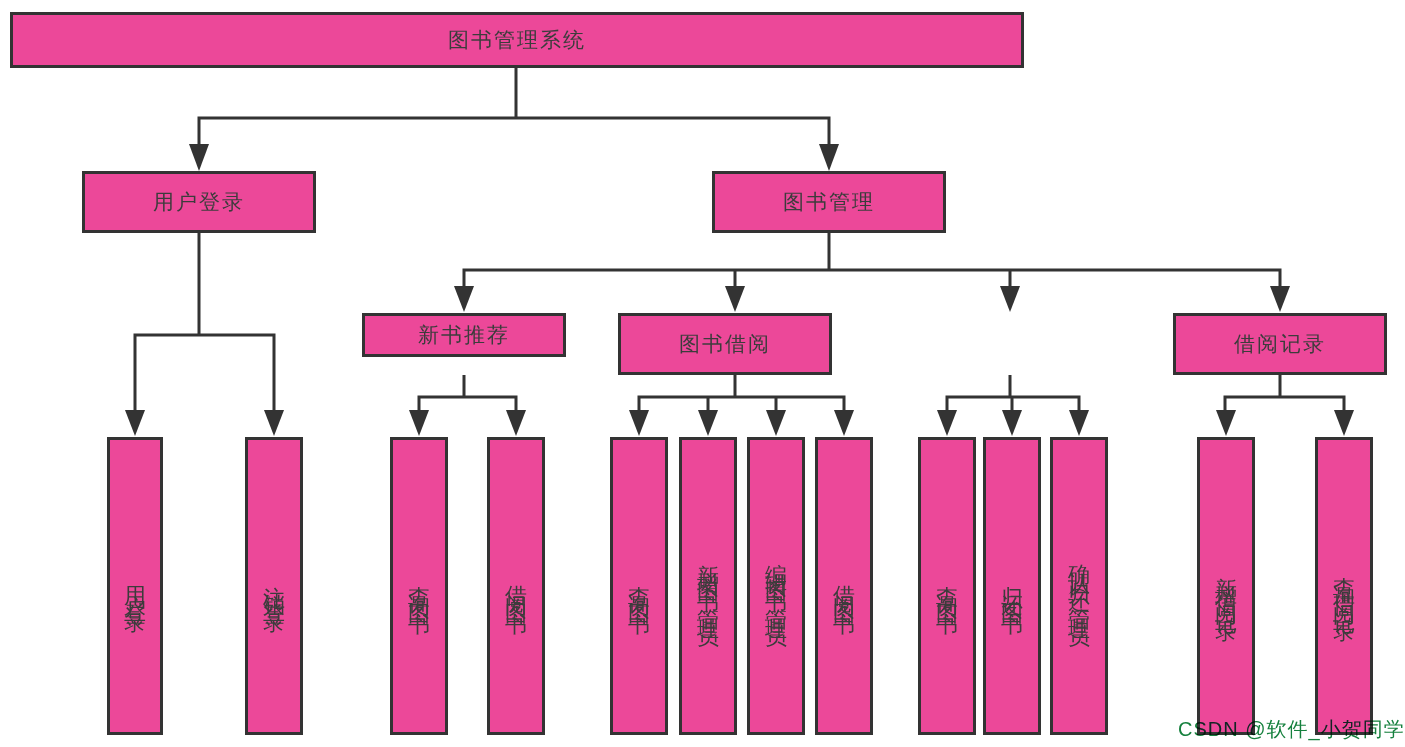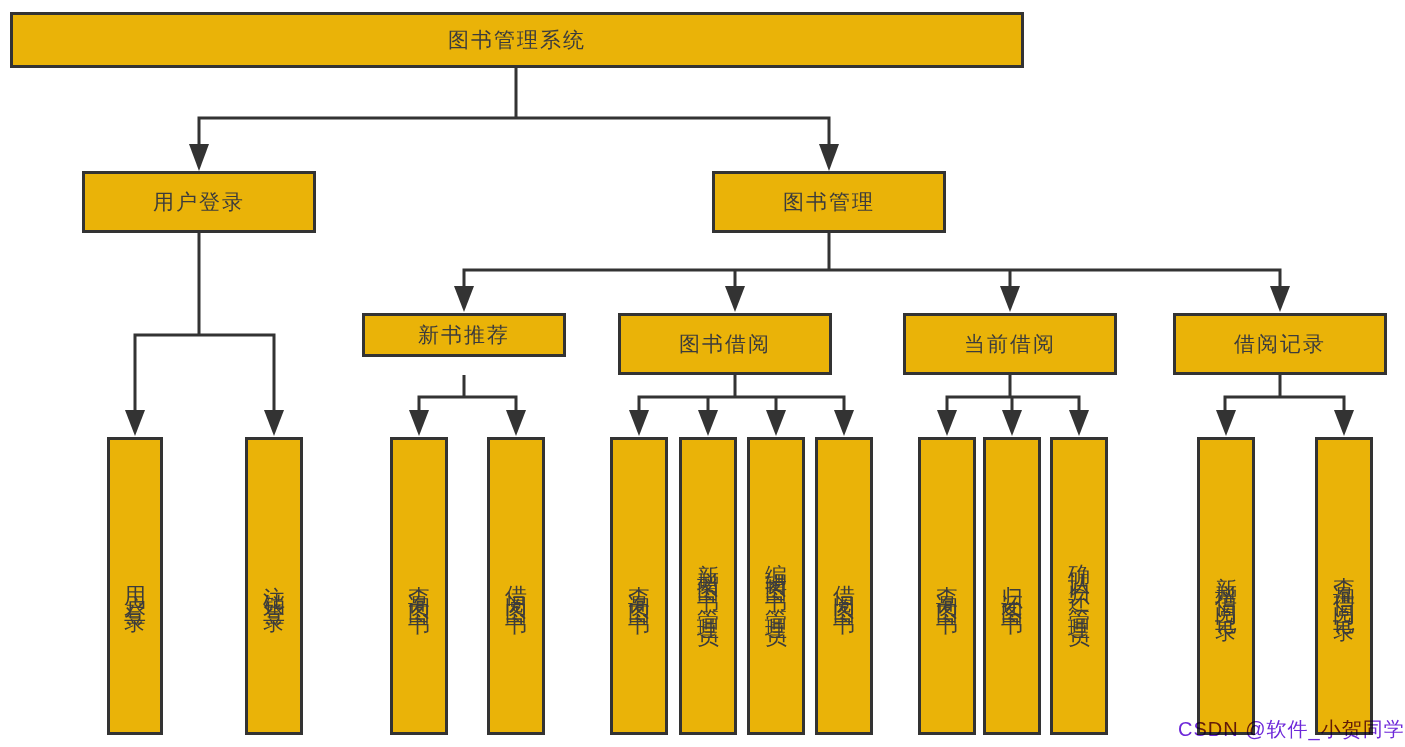--- a/index.html
+++ b/index.html
@@ -8,38 +8,38 @@
     width:1405px;height:747px;
     background:#ffffff;
     overflow:hidden;
     font-family:"Liberation Sans","DejaVu Sans",sans-serif;
   }
   .connectors{position:absolute;left:0;top:0;width:1405px;height:747px;}
   .node{
     position:absolute;
     box-sizing:border-box;
     border:3px solid #333333;
-    background:#eab308;
+    background:#ec4899;
     display:flex;align-items:center;justify-content:center;
     color:#3c3c3c;
   }
   .h-node{font-size:21px;letter-spacing:2px;white-space:nowrap;}
   .v-node{
     writing-mode:vertical-rl;
     text-orientation:mixed;
     font-size:22px;
     line-height:1;
     letter-spacing:9px;
     text-align:center;
   }
   .watermark{
     position:absolute;
     left:1178px;top:716px;
     font-size:20px;
-    color:#6d28d9;
+    color:#15803d;
     letter-spacing:1px;
     white-space:nowrap;
     mix-blend-mode:multiply;
     z-index:5;
   }
 </style>
 </head>
 <body>
 
 <div class="stage">
@@ -77,21 +77,20 @@
     </g>
   </svg>
 
   <div class="node h-node" style="left:10px;top:12px;width:1014px;height:56px">图书管理系统</div>
 
   <div class="node h-node" style="left:82px;top:171px;width:234px;height:62px">用户登录</div>
   <div class="node h-node" style="left:712px;top:171px;width:234px;height:62px">图书管理</div>
 
   <div class="node h-node" style="left:362px;top:313px;width:204px;height:44px">新书推荐</div>
   <div class="node h-node" style="left:618px;top:313px;width:214px;height:62px">图书借阅</div>
-  <div class="node h-node" style="left:903px;top:313px;width:214px;height:62px">当前借阅</div>
   <div class="node h-node" style="left:1173px;top:313px;width:214px;height:62px">借阅记录</div>
 
   <div class="node v-node" style="left:107px;top:437px;width:56px;height:298px">用户登录</div>
   <div class="node v-node" style="left:245px;top:437px;width:58px;height:298px">注销登录</div>
 
   <div class="node v-node" style="left:390px;top:437px;width:58px;height:298px">查询图书</div>
   <div class="node v-node" style="left:487px;top:437px;width:58px;height:298px">借阅图书</div>
 
   <div class="node v-node" style="left:610px;top:437px;width:58px;height:298px">查询图书</div>
   <div class="node v-node" style="left:679px;top:437px;width:58px;height:298px">新增图书（管理员）</div>

